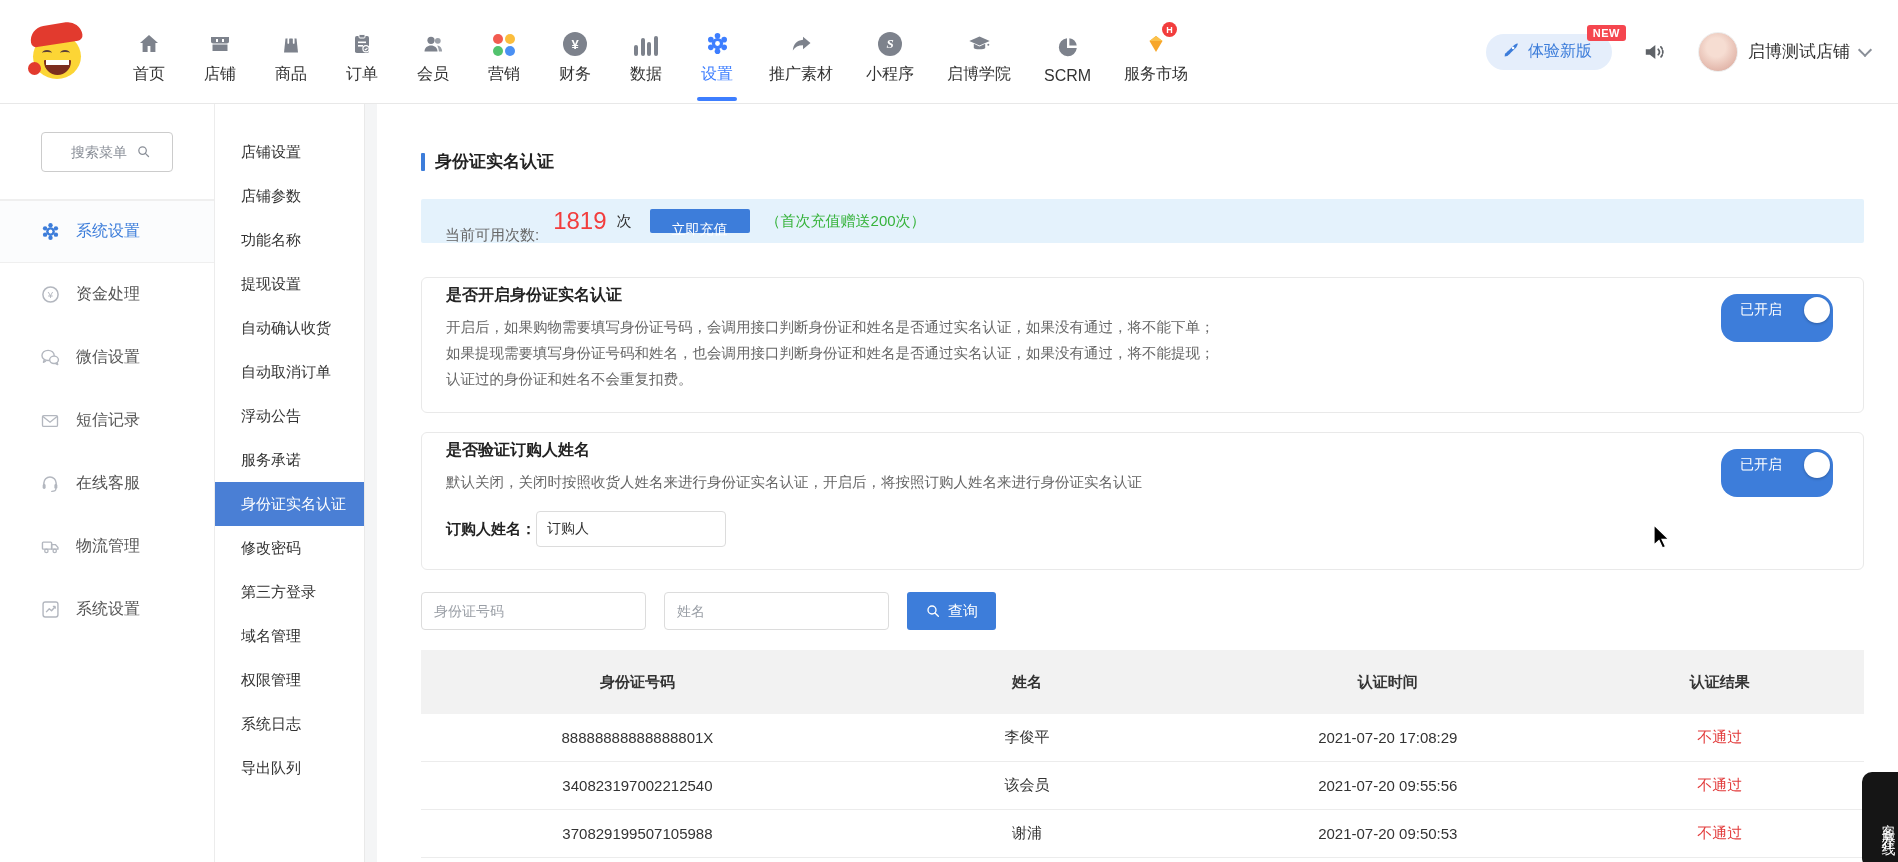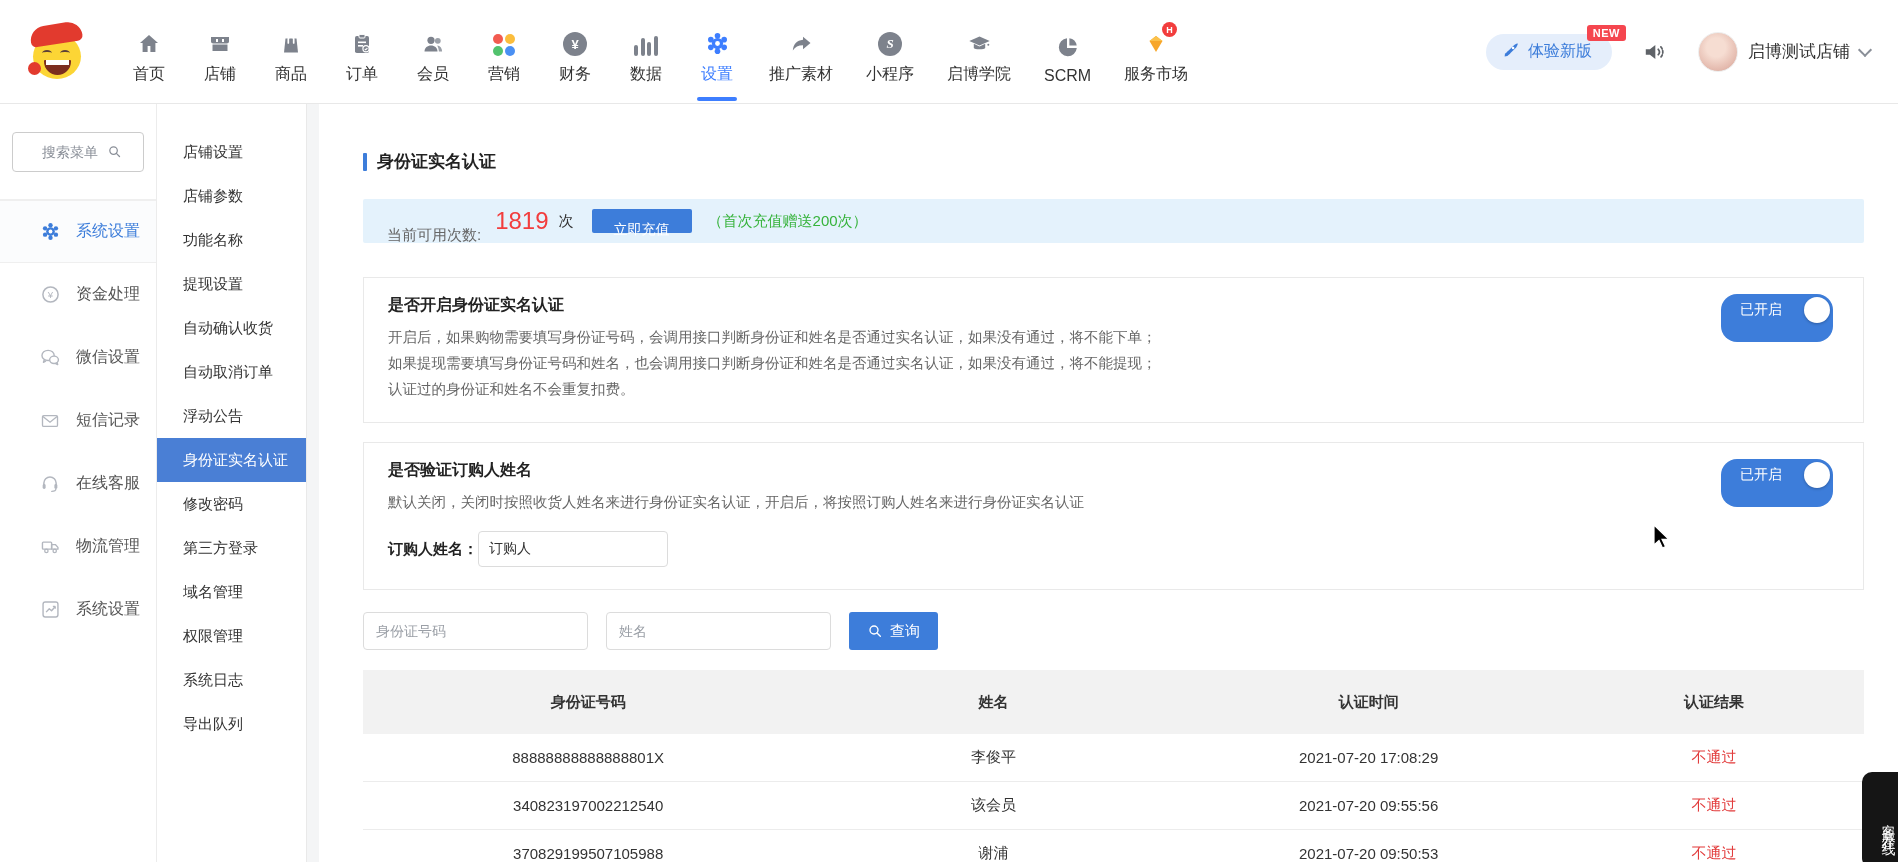--- a/index.html
+++ b/index.html
@@ -41,21 +41,21 @@
   .new-badge { position:absolute; top:-9px; right:-14px; background:#f5464f; color:#fff; font-size:11px;
     font-weight:bold; padding:2px 6px; border-radius:3px; letter-spacing:.5px; }
   .speaker { cursor:pointer; display:flex; }
   .account { display:flex; align-items:center; gap:10px; cursor:pointer; }
   .avatar { width:40px; height:40px; border-radius:50%; background:radial-gradient(circle at 45% 38%, #f6ddd2 0 30%, #e4baae 70%, #c99d92 100%); border:1px solid #eee; }
   .account .shop { font-size:17px; color:#333; }
   .chev { width:10px; height:10px; border-right:2px solid #8a8f98; border-bottom:2px solid #8a8f98; transform:rotate(45deg); margin-top:-4px; }
 
   
   .body { display:flex; height:758px; }
-  .sb1 { width:157px; background:#fff; border-right:1px solid #ececec; flex:none; }
+  .sb1 { width:215px; background:#fff; border-right:1px solid #ececec; flex:none; }
   .sb1-search { height:96px; display:flex; align-items:center; justify-content:center; border-bottom:1px solid #efefef; }
   .sb1-search .wrap { position:relative; width:132px; }
   .sb1-search input { width:132px; height:40px; border:1px solid #ccc; border-radius:4px; text-align:center;
     font-size:14px; color:#666; outline:none; font-family:inherit; padding-right:16px; }
   .sb1-search input::placeholder { color:#8a8f98; }
   .sb1-search svg { position:absolute; right:22px; top:12px; }
   .sb1-item { height:63px; display:flex; align-items:center; gap:14px; padding-left:38px; font-size:16px; color:#555; cursor:pointer; }
   .sb1-item .sicon { width:24px; display:flex; justify-content:center; }
   .sb1-item.active { color:#3d7dda; background:#fbfcfd; border-top:1px solid #efefef; border-bottom:1px solid #efefef; }
 
@@ -70,21 +70,21 @@
 
   .banner { margin-top:26px; height:44px; background:#e4f2fc; border-radius:2px; display:flex; align-items:center; padding:0 24px; }
   .banner .blabel { font-size:15px; color:#666;margin-top:28px; }
   .banner .bcount { font-size:24px; color:#f23d3d; margin:0 10px 0 14px; }
   .banner .bunit { font-size:15px; color:#333; }
   .btn-primary { background:#3d7dda; color:#fff; border:none; border-radius:2px; font-size:14px;
     font-family:inherit; cursor:pointer; }
   .banner .btn-primary { height:18px; padding:12px 22px; margin-left:18px; }
   .banner .bnote { font-size:15px; color:#36b33b; margin-left:16px; }
 
-  .box { position:relative; border:1px solid #e9e9e9; border-radius:0; margin-top:34px; padding:17px 24px 20px 24px; }
+  .box { position:relative; border:1px solid #e9e9e9; border-radius:6px; margin-top:34px; padding:7px 24px 20px 24px; }
   .box .btitle { font-size:16px; font-weight:bold; color:#222; margin-bottom:8px; }
   .box .bline { font-size:14.5px; color:#666; line-height:26px; }
   .toggle { position:absolute; right:30px; top:16px; width:112px; height:48px; border-radius:16px;
     background:#3d7dda; cursor:pointer; }
   .toggle .tlabel { position:absolute; left:19px; top:7px; font-size:14px; color:#fff; }
   .toggle .knob { position:absolute; right:3px; top:3px; width:26px; height:26px; border-radius:50%;
     background:#fff; box-shadow:0 1px 3px rgba(0,0,0,.25); }
   .field-row { display:flex; align-items:center; margin-top:16px; }
   .field-row .flabel { font-size:15px; font-weight:bold; color:#222; }
   .field-row input { width:190px; height:36px; border:1px solid #dcdcdc; border-radius:4px; padding:0 10px;
@@ -390,20 +390,21 @@
     </aside>
 
     <aside class="sb2">
       <div class="sb2-item">店铺设置</div>
       <div class="sb2-item">店铺参数</div>
       <div class="sb2-item">功能名称</div>
       <div class="sb2-item">提现设置</div>
       <div class="sb2-item">自动确认收货</div>
       <div class="sb2-item">自动取消订单</div>
       <div class="sb2-item">浮动公告</div>
+      <div class="sb2-item">服务承诺</div>
       <div class="sb2-item active">身份证实名认证</div>
       <div class="sb2-item">修改密码</div>
       <div class="sb2-item">第三方登录</div>
       <div class="sb2-item">域名管理</div>
       <div class="sb2-item">权限管理</div>
       <div class="sb2-item">系统日志</div>
       <div class="sb2-item">导出队列</div>
     </aside>
 
     <main class="content">

